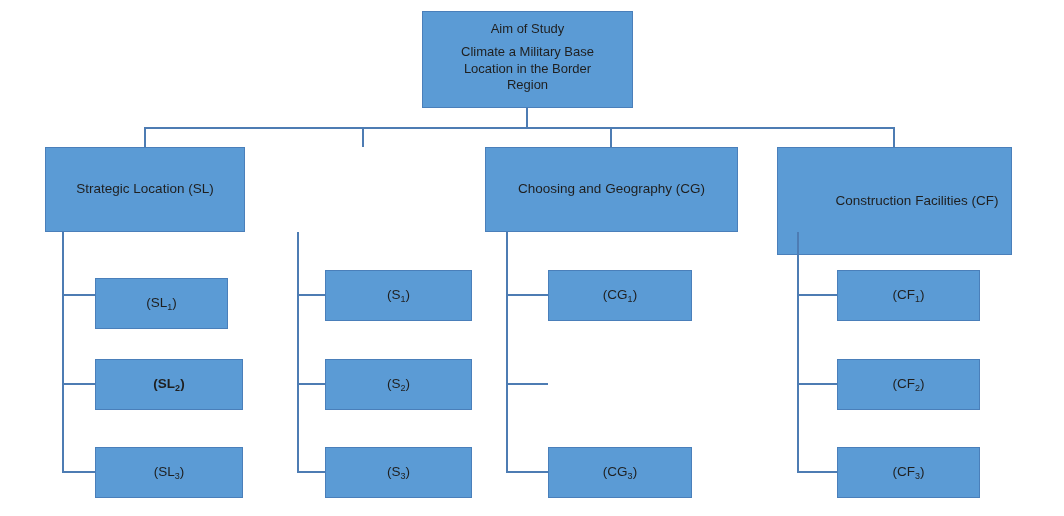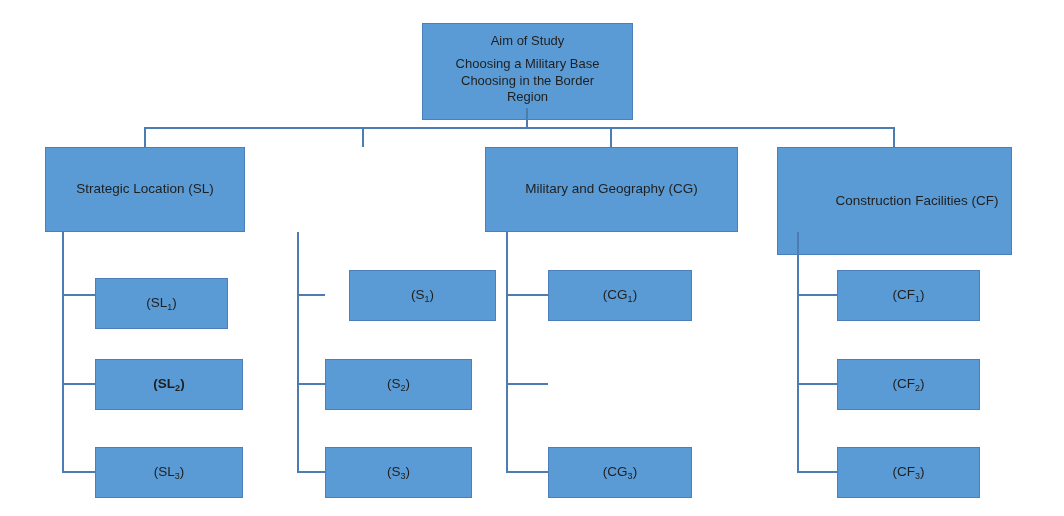--- a/index.html
+++ b/index.html
@@ -31,21 +31,20 @@
     justify-content: center;
     text-align: center;
     font-size: 13.5px;
     line-height: 1.25;
   }
 
   .root-box {
     display: block;
     padding: 9px 23px 14px 23px;
     font-size: 13px;
-    margin-top: 12px;
   }
   .root-title { text-align: center; }
   .root-subtitle { text-align: center; margin-top: 7px; }
 
   .line {
     position: absolute;
     background: var(--connector);
   }
 
   sub {
@@ -54,35 +53,35 @@
     vertical-align: -3px;
   }
 </style>
 </head>
 <body>
 
 <div class="canvas">
 
   <div class="box root-box" style="left:422px; top:11px; width:211px; height:97px;">
     <div class="root-title">Aim of Study</div>
-    <div class="root-subtitle">Choosing a Military Base Choosing in the Border Region</div>
+    <div class="root-subtitle">Climate a Military Base Location in the Border Region</div>
   </div>
 
   <div class="line" style="left:526px; top:108px; width:2px; height:20px;"></div>
   <div class="line" style="left:144px; top:127px; width:750px; height:2px;"></div>
   <div class="line" style="left:144px; top:127px; width:2px; height:20px;"></div>
   <div class="line" style="left:362px; top:127px; width:2px; height:20px;"></div>
   <div class="line" style="left:610px; top:127px; width:2px; height:20px;"></div>
   <div class="line" style="left:893px; top:127px; width:2px; height:20px;"></div>
 
   <div class="box" style="left:45px; top:147px; width:200px; height:85px;">
     <span>Strategic Location (SL)</span>
   </div>
   <div class="box" style="left:485px; top:147px; width:253px; height:85px;">
-    <span>Military and Geography (CG)</span>
+    <span>Choosing and Geography (CG)</span>
   </div>
   <div class="box" style="left:777px; top:147px; width:235px; height:108px;padding-left:45px;">
     <span>Construction Facilities (CF)</span>
   </div>
 
   <div class="line" style="left:62px; top:232px; width:2px; height:241px;"></div>
   <div class="line" style="left:62px; top:294px; width:33px; height:2px;"></div>
   <div class="line" style="left:62px; top:383px; width:33px; height:2px;"></div>
   <div class="line" style="left:62px; top:471px; width:33px; height:2px;"></div>
 
@@ -104,21 +103,21 @@
   <div class="box" style="left:95px; top:270px; width:133px; height:51px;margin-top:8px;">
     <span><span>(SL</span><sub>1</sub><span>)</span></span>
   </div>
   <div class="box" style="left:95px; top:359px; width:148px; height:51px;font-weight:bold;">
     <span><span>(SL</span><sub>2</sub><span>)</span></span>
   </div>
   <div class="box" style="left:95px; top:447px; width:148px; height:51px;text-align:right;">
     <span><span>(SL</span><sub>3</sub><span>)</span></span>
   </div>
 
-  <div class="box" style="left:325px; top:270px; width:147px; height:51px;margin-left:24px;">
+  <div class="box" style="left:325px; top:270px; width:147px; height:51px;">
     <span><span>(S</span><sub>1</sub><span>)</span></span>
   </div>
   <div class="box" style="left:325px; top:359px; width:147px; height:51px;">
     <span><span>(S</span><sub>2</sub><span>)</span></span>
   </div>
   <div class="box" style="left:325px; top:447px; width:147px; height:51px;text-align:right;">
     <span><span>(S</span><sub>3</sub><span>)</span></span>
   </div>
 
   <div class="box" style="left:548px; top:270px; width:144px; height:51px;">

